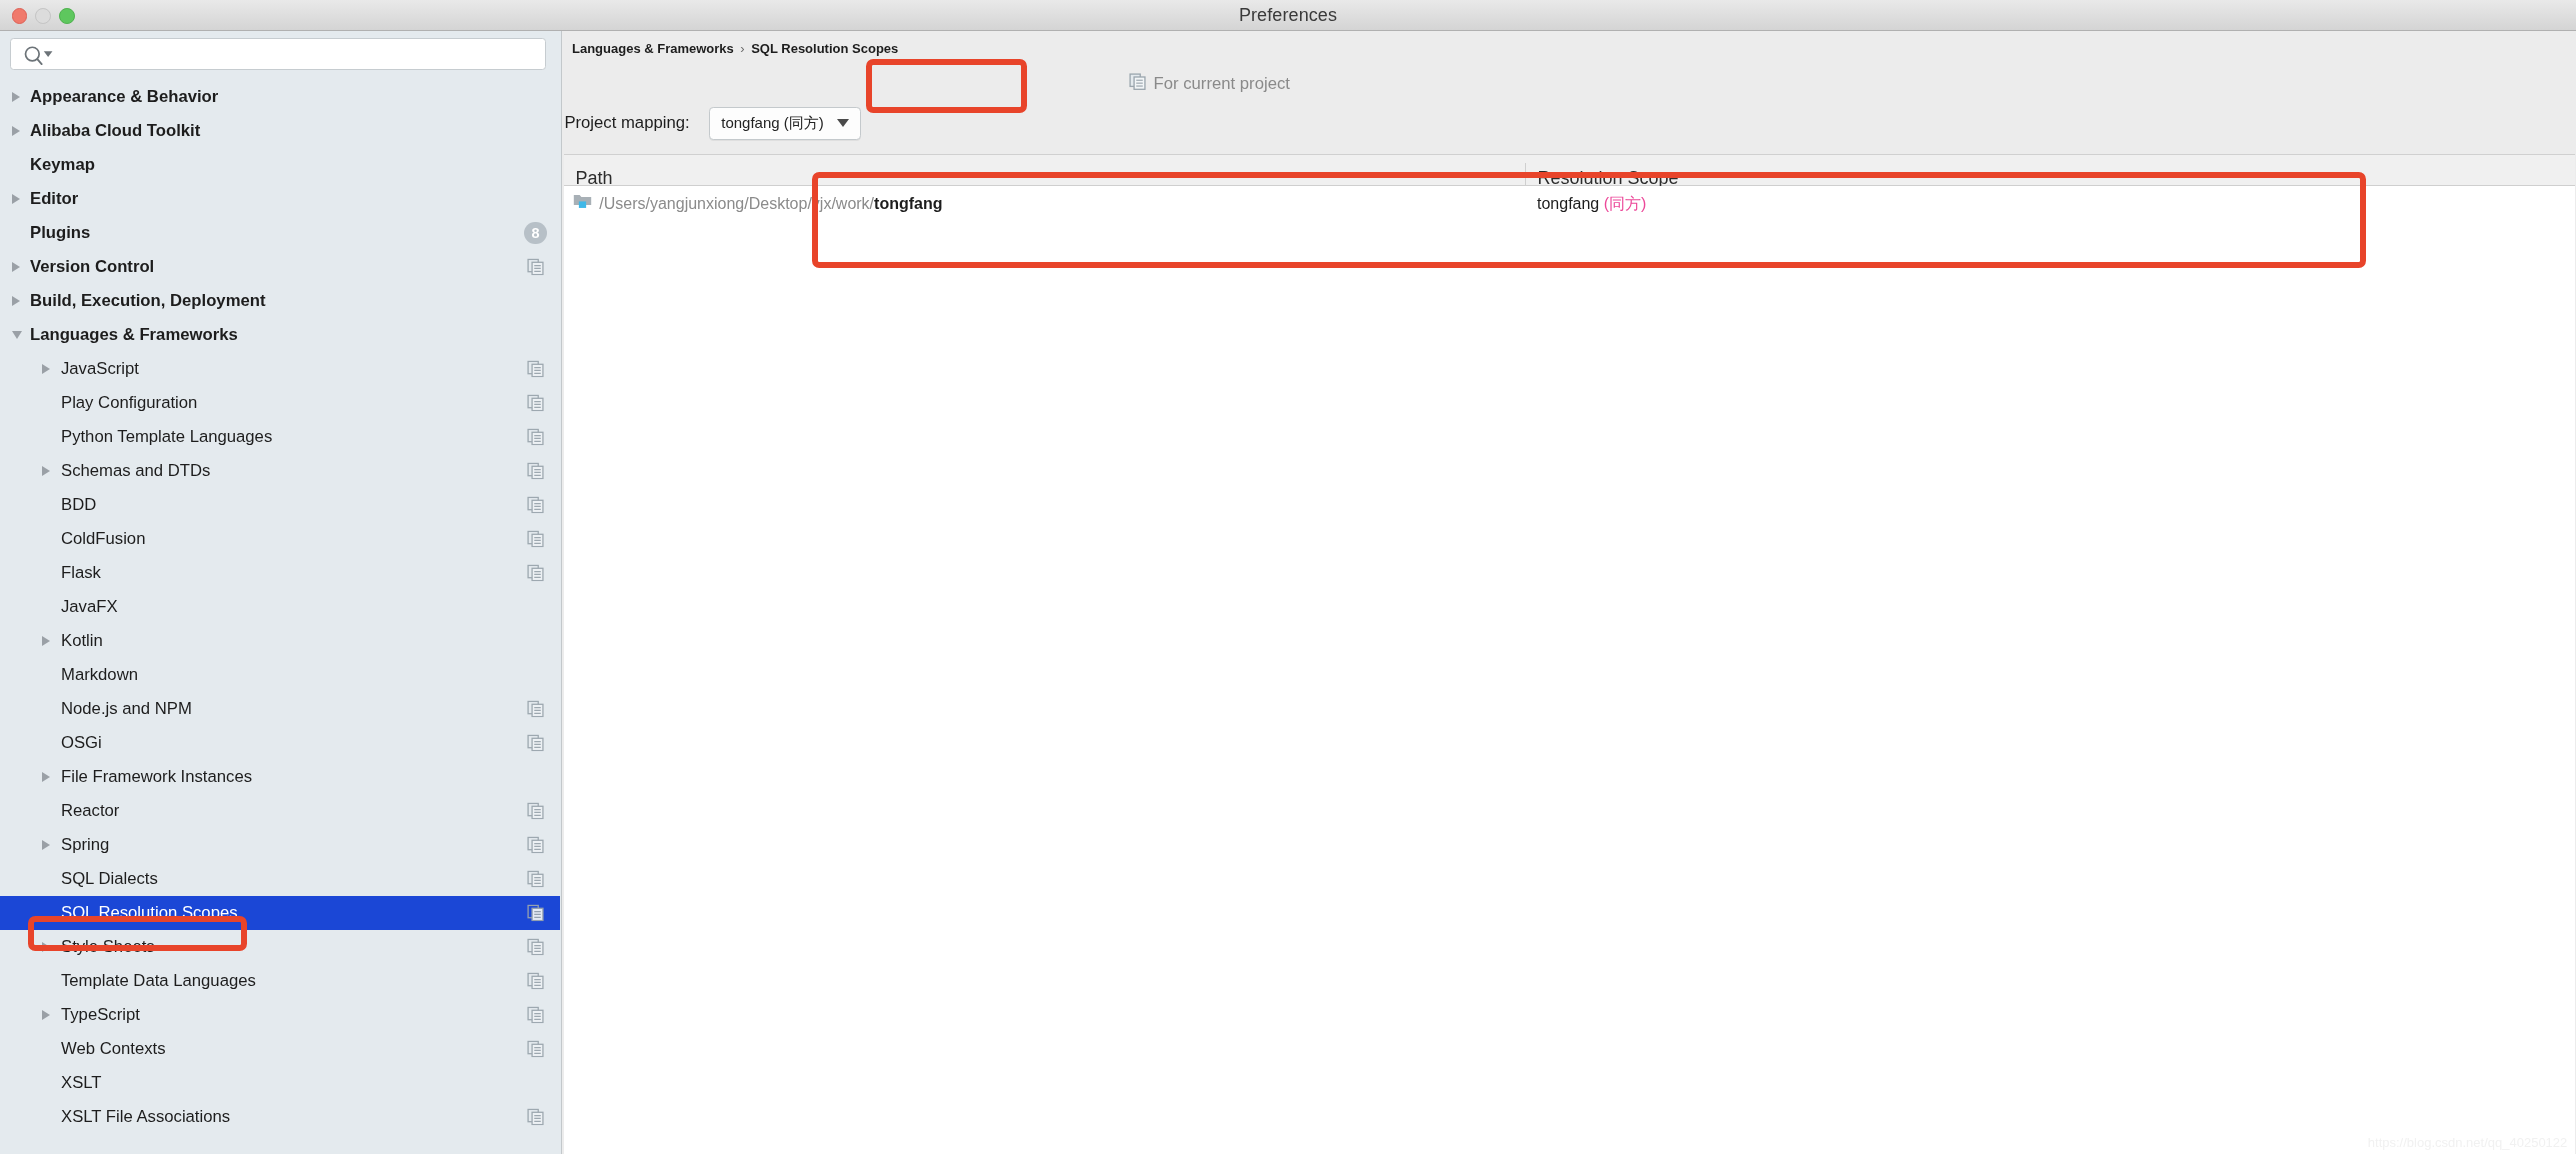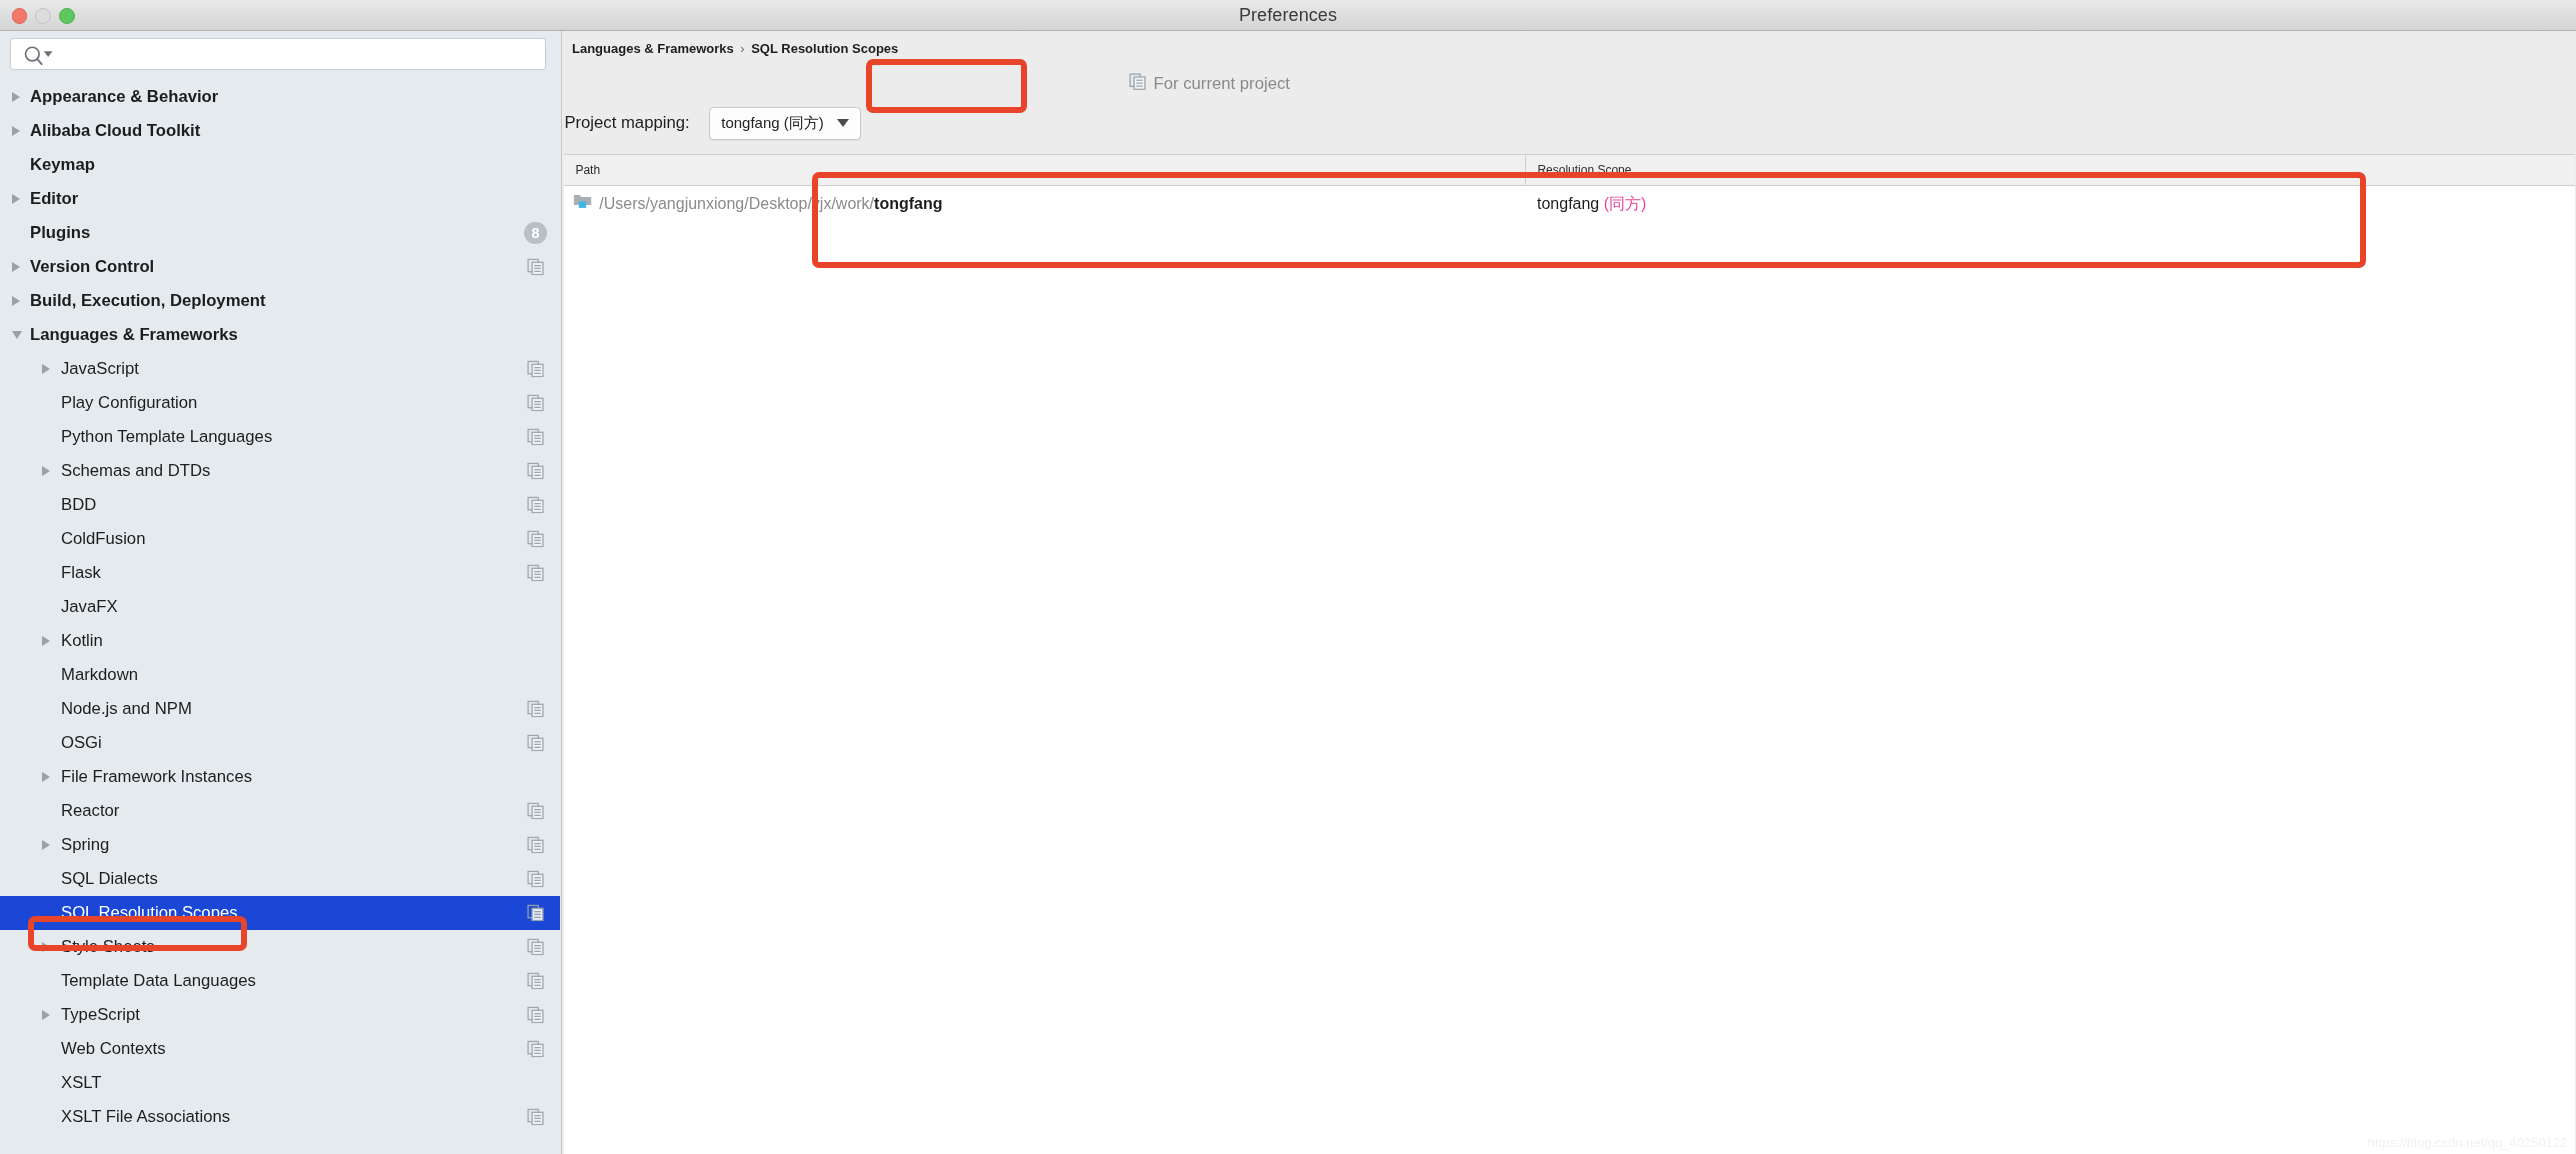--- a/index.html
+++ b/index.html
@@ -246,24 +246,24 @@
   }
   .table-head {
     position: relative;
     height: 31px;
     background: #f0f0f0;
     border-bottom: 0.7px solid #cfcfcf;
     box-sizing: border-box;
   }
   .th {
     position: absolute;
-    top: 0;
+    top: 8px;
     height: 30px;
     line-height: 30px;
-    font-size: 12px;
+    font-size: 18px;
     color: #2c2c2c;
     padding-left: 11px;
     box-sizing: border-box;
     white-space: nowrap;
   }
   .th.path  { left: 0;      width: 961px; }
   .th.scope { left: 961px; width: 1049px; border-left: 0.7px solid #cfcfcf; }
 
   .table-body {
     position: relative;

